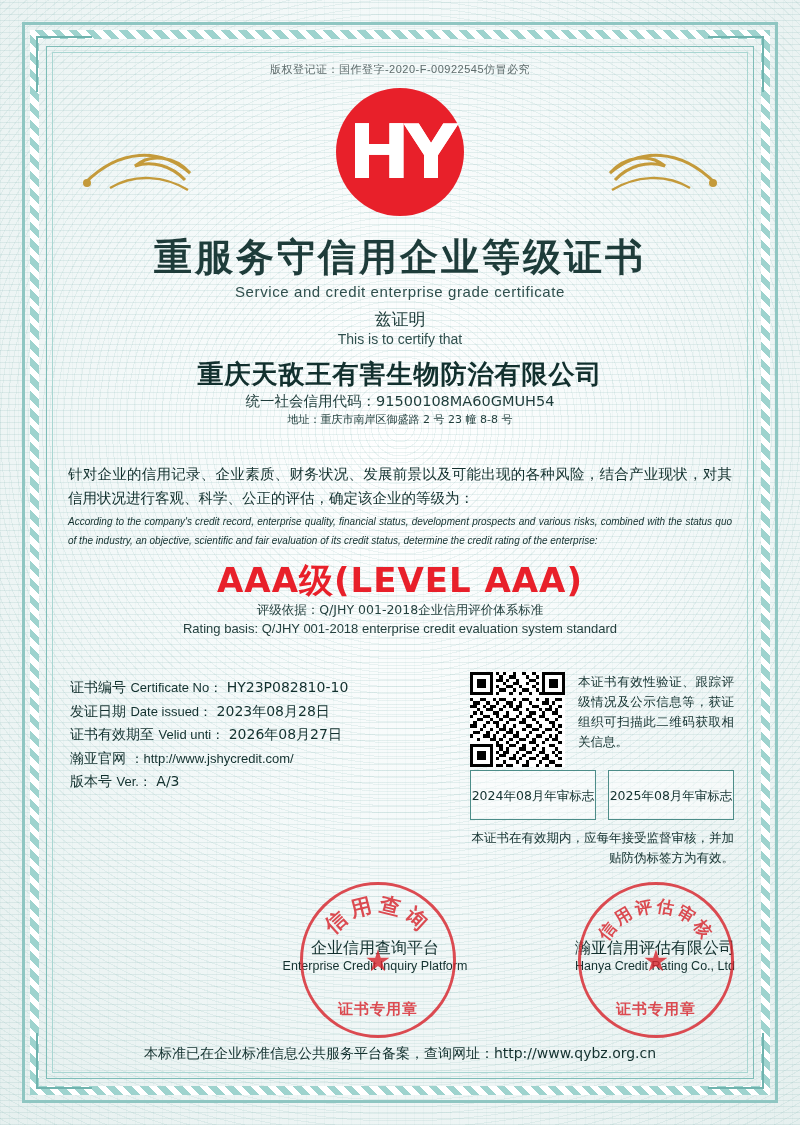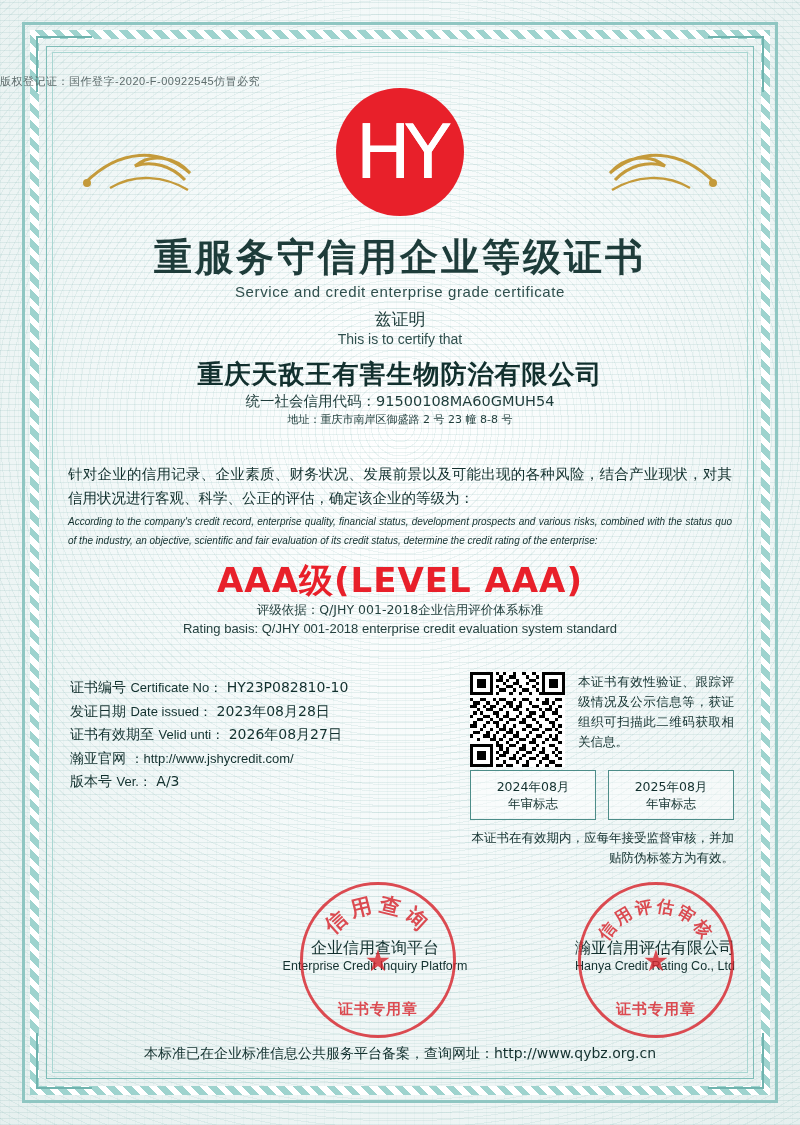--- a/index.html
+++ b/index.html
@@ -58,36 +58,36 @@
     border:2px solid #6fb3ae;
   }
   .corner.tl{left:36px;top:36px;border-right:none;border-bottom:none;}
   .corner.tr{right:36px;top:36px;border-left:none;border-bottom:none;}
   .corner.bl{left:36px;bottom:36px;border-right:none;border-top:none;}
   .corner.br{right:36px;bottom:36px;border-left:none;border-top:none;}
 
   .content{position:absolute;inset:0;}
 
   .copyright{
-    position:absolute;top:74px;left:0;width:100%;
-    text-align:left;font-size:11px;color:#5d6b6b;letter-spacing:.5px;
+    position:absolute;top:62px;left:0;width:100%;
+    text-align:center;font-size:11px;color:#5d6b6b;letter-spacing:.5px;
   }
 
   
   .logo-wrap{
     position:absolute;top:88px;left:0;width:100%;height:130px;
   }
   .logo{
     position:absolute;left:50%;top:0;transform:translateX(-50%);
     width:128px;height:128px;border-radius:50%;
     background:#e8202a;
     display:flex;align-items:center;justify-content:center;
   }
   .logo-letter{
-    color:#ffffff;font-weight:normal;font-size:74px;
+    color:#ffffff;font-weight:bold;font-size:74px;
     font-family:"DejaVu Sans", sans-serif;
     line-height:1;letter-spacing:-6px;
     text-shadow:0 0 0 #fff;
   }
   .flourish{
     position:absolute;top:50px;width:220px;height:70px;
   }
   .flourish.left{left:80px;}
   .flourish.right{right:80px;}
 
@@ -167,21 +167,21 @@
     font-size:12.5px;line-height:20px;color:#12302e;text-align:justify;
     font-family:"DejaVu Sans", sans-serif;
   }
 
   .year-boxes{
     position:absolute;top:770px;left:470px;width:264px;
     display:flex;gap:12px;
   }
   .year-box{
     width:126px;height:48px;border:1px solid #4d8d89;
-    display:flex;flex-direction:column;align-items:center;justify-content:center;
+    display:flex;align-items:center;justify-content:center;
     font-size:12.5px;color:#12302e;line-height:17px;
     font-family:"DejaVu Sans", sans-serif;background:rgba(255,255,255,.45);
   }
   .seal-note{
     position:absolute;top:828px;left:470px;width:264px;
     font-size:12.5px;line-height:20px;color:#12302e;text-align:right;
     font-family:"DejaVu Sans", sans-serif;
   }
 
   

